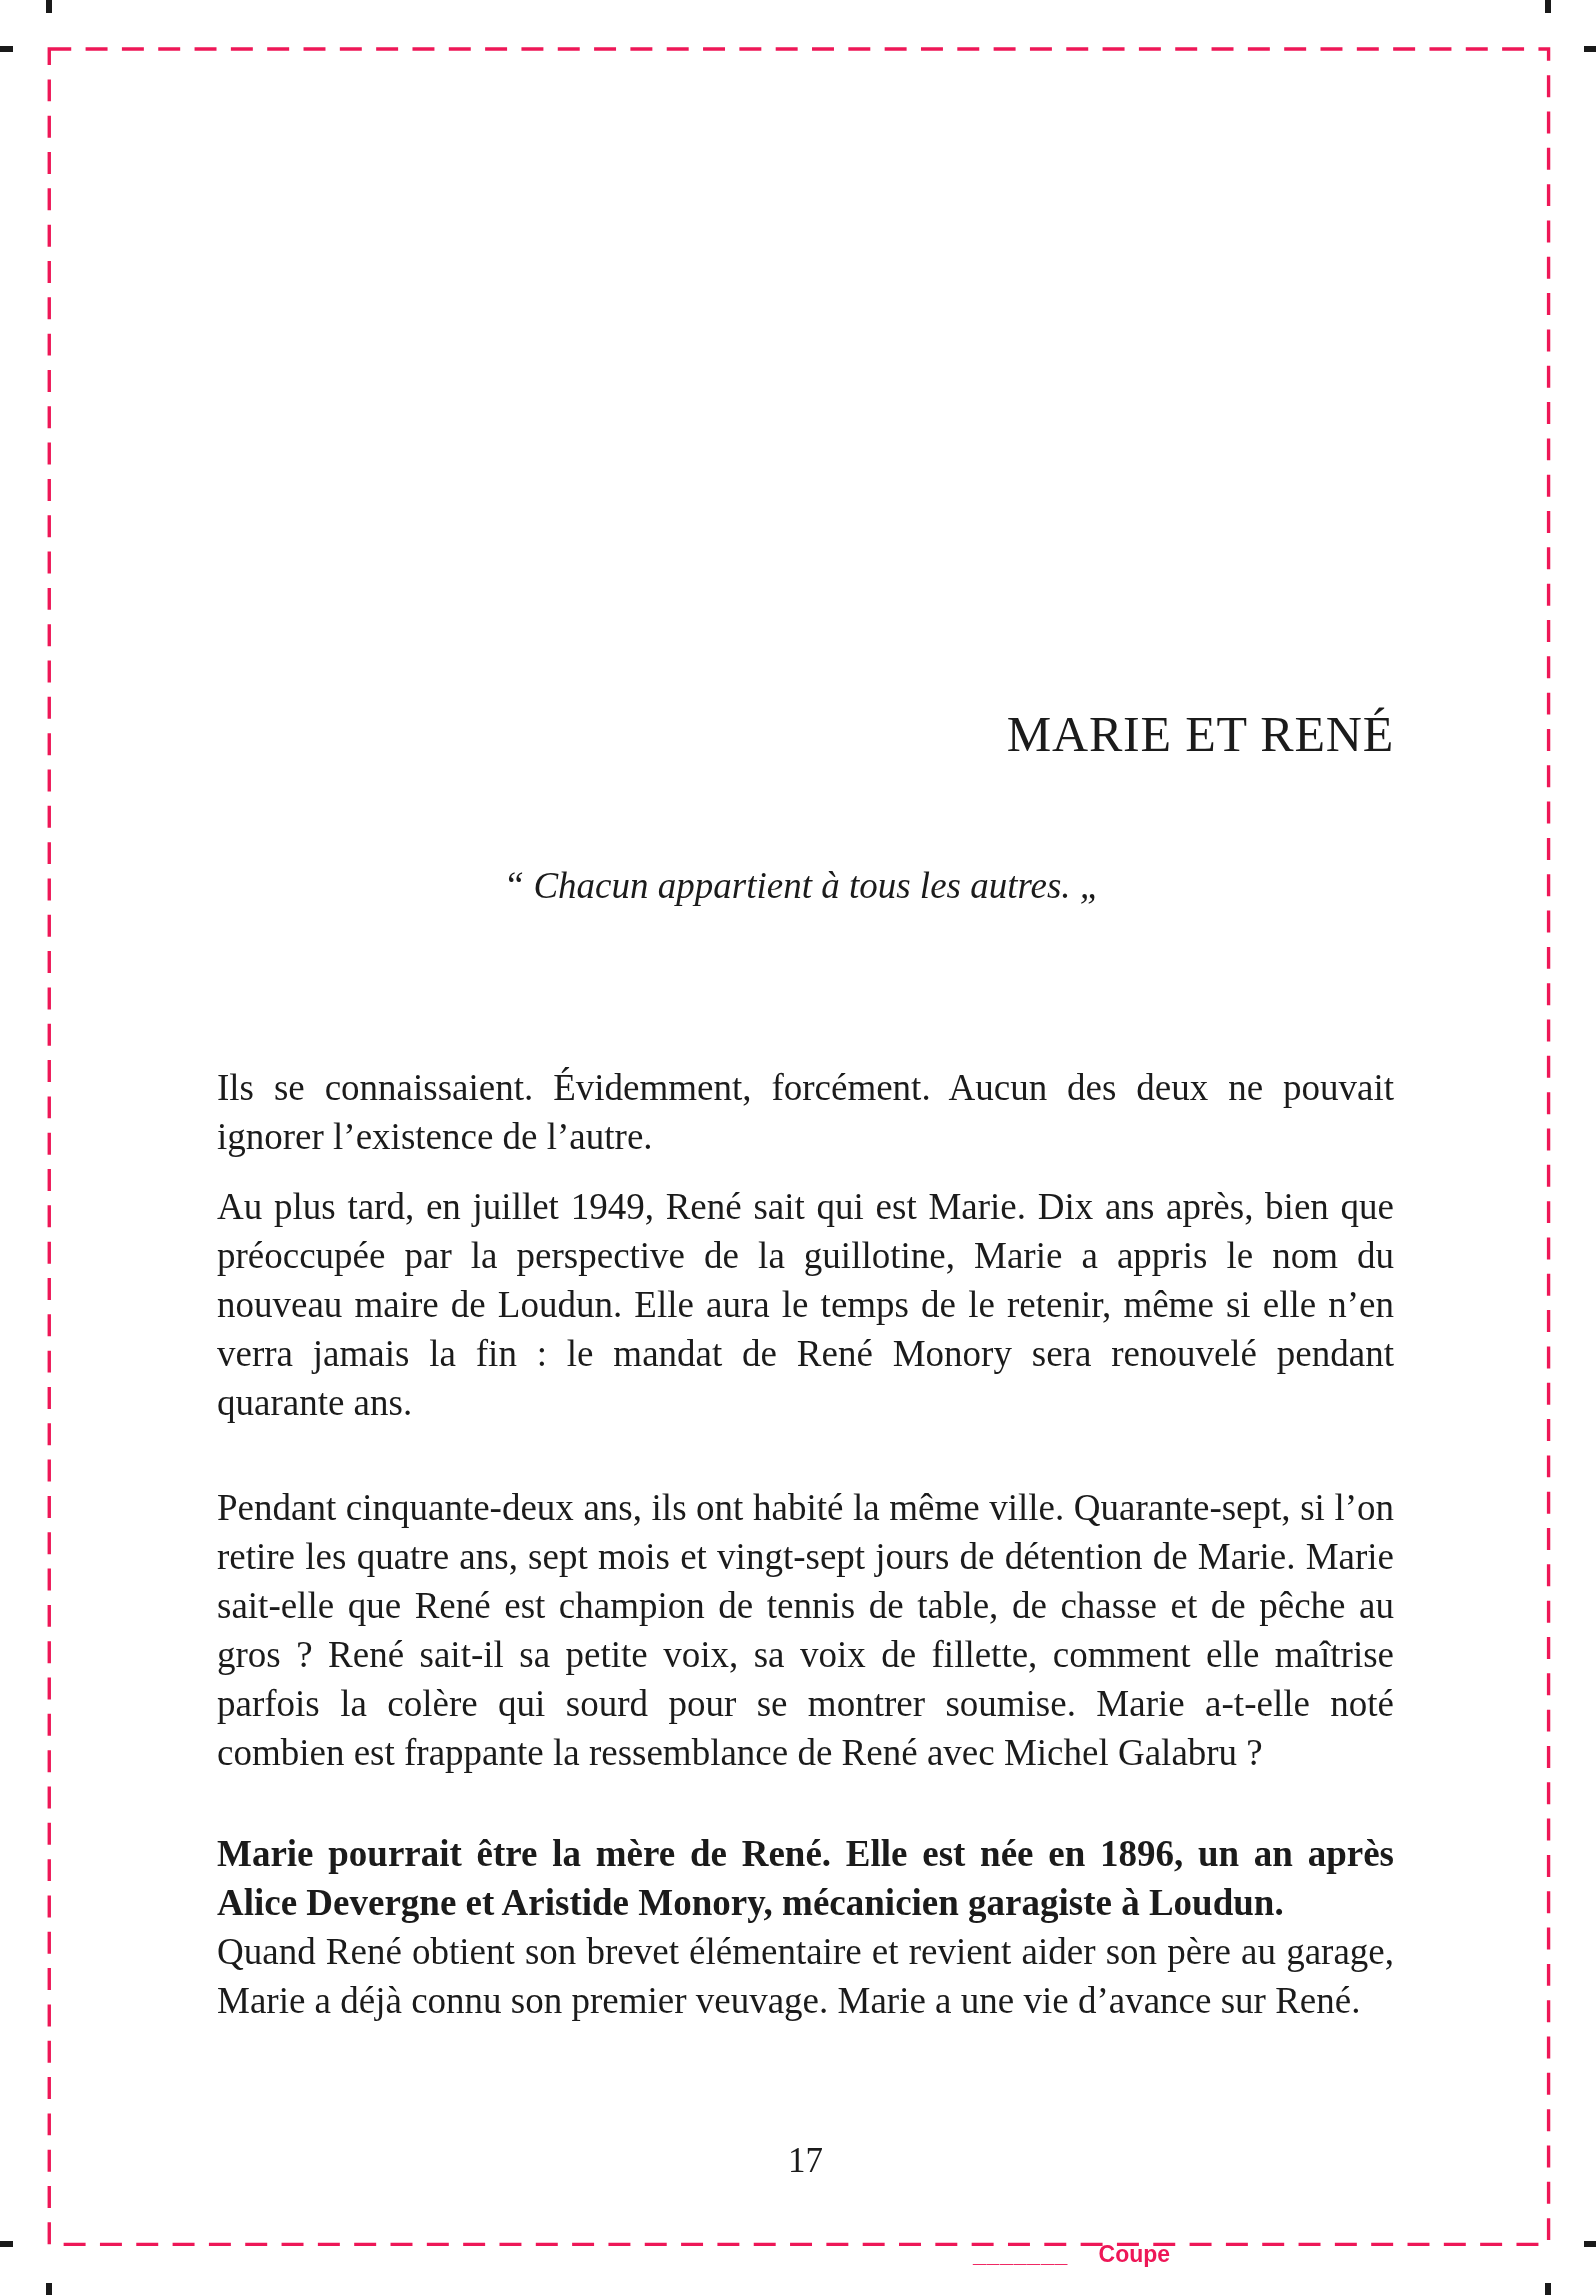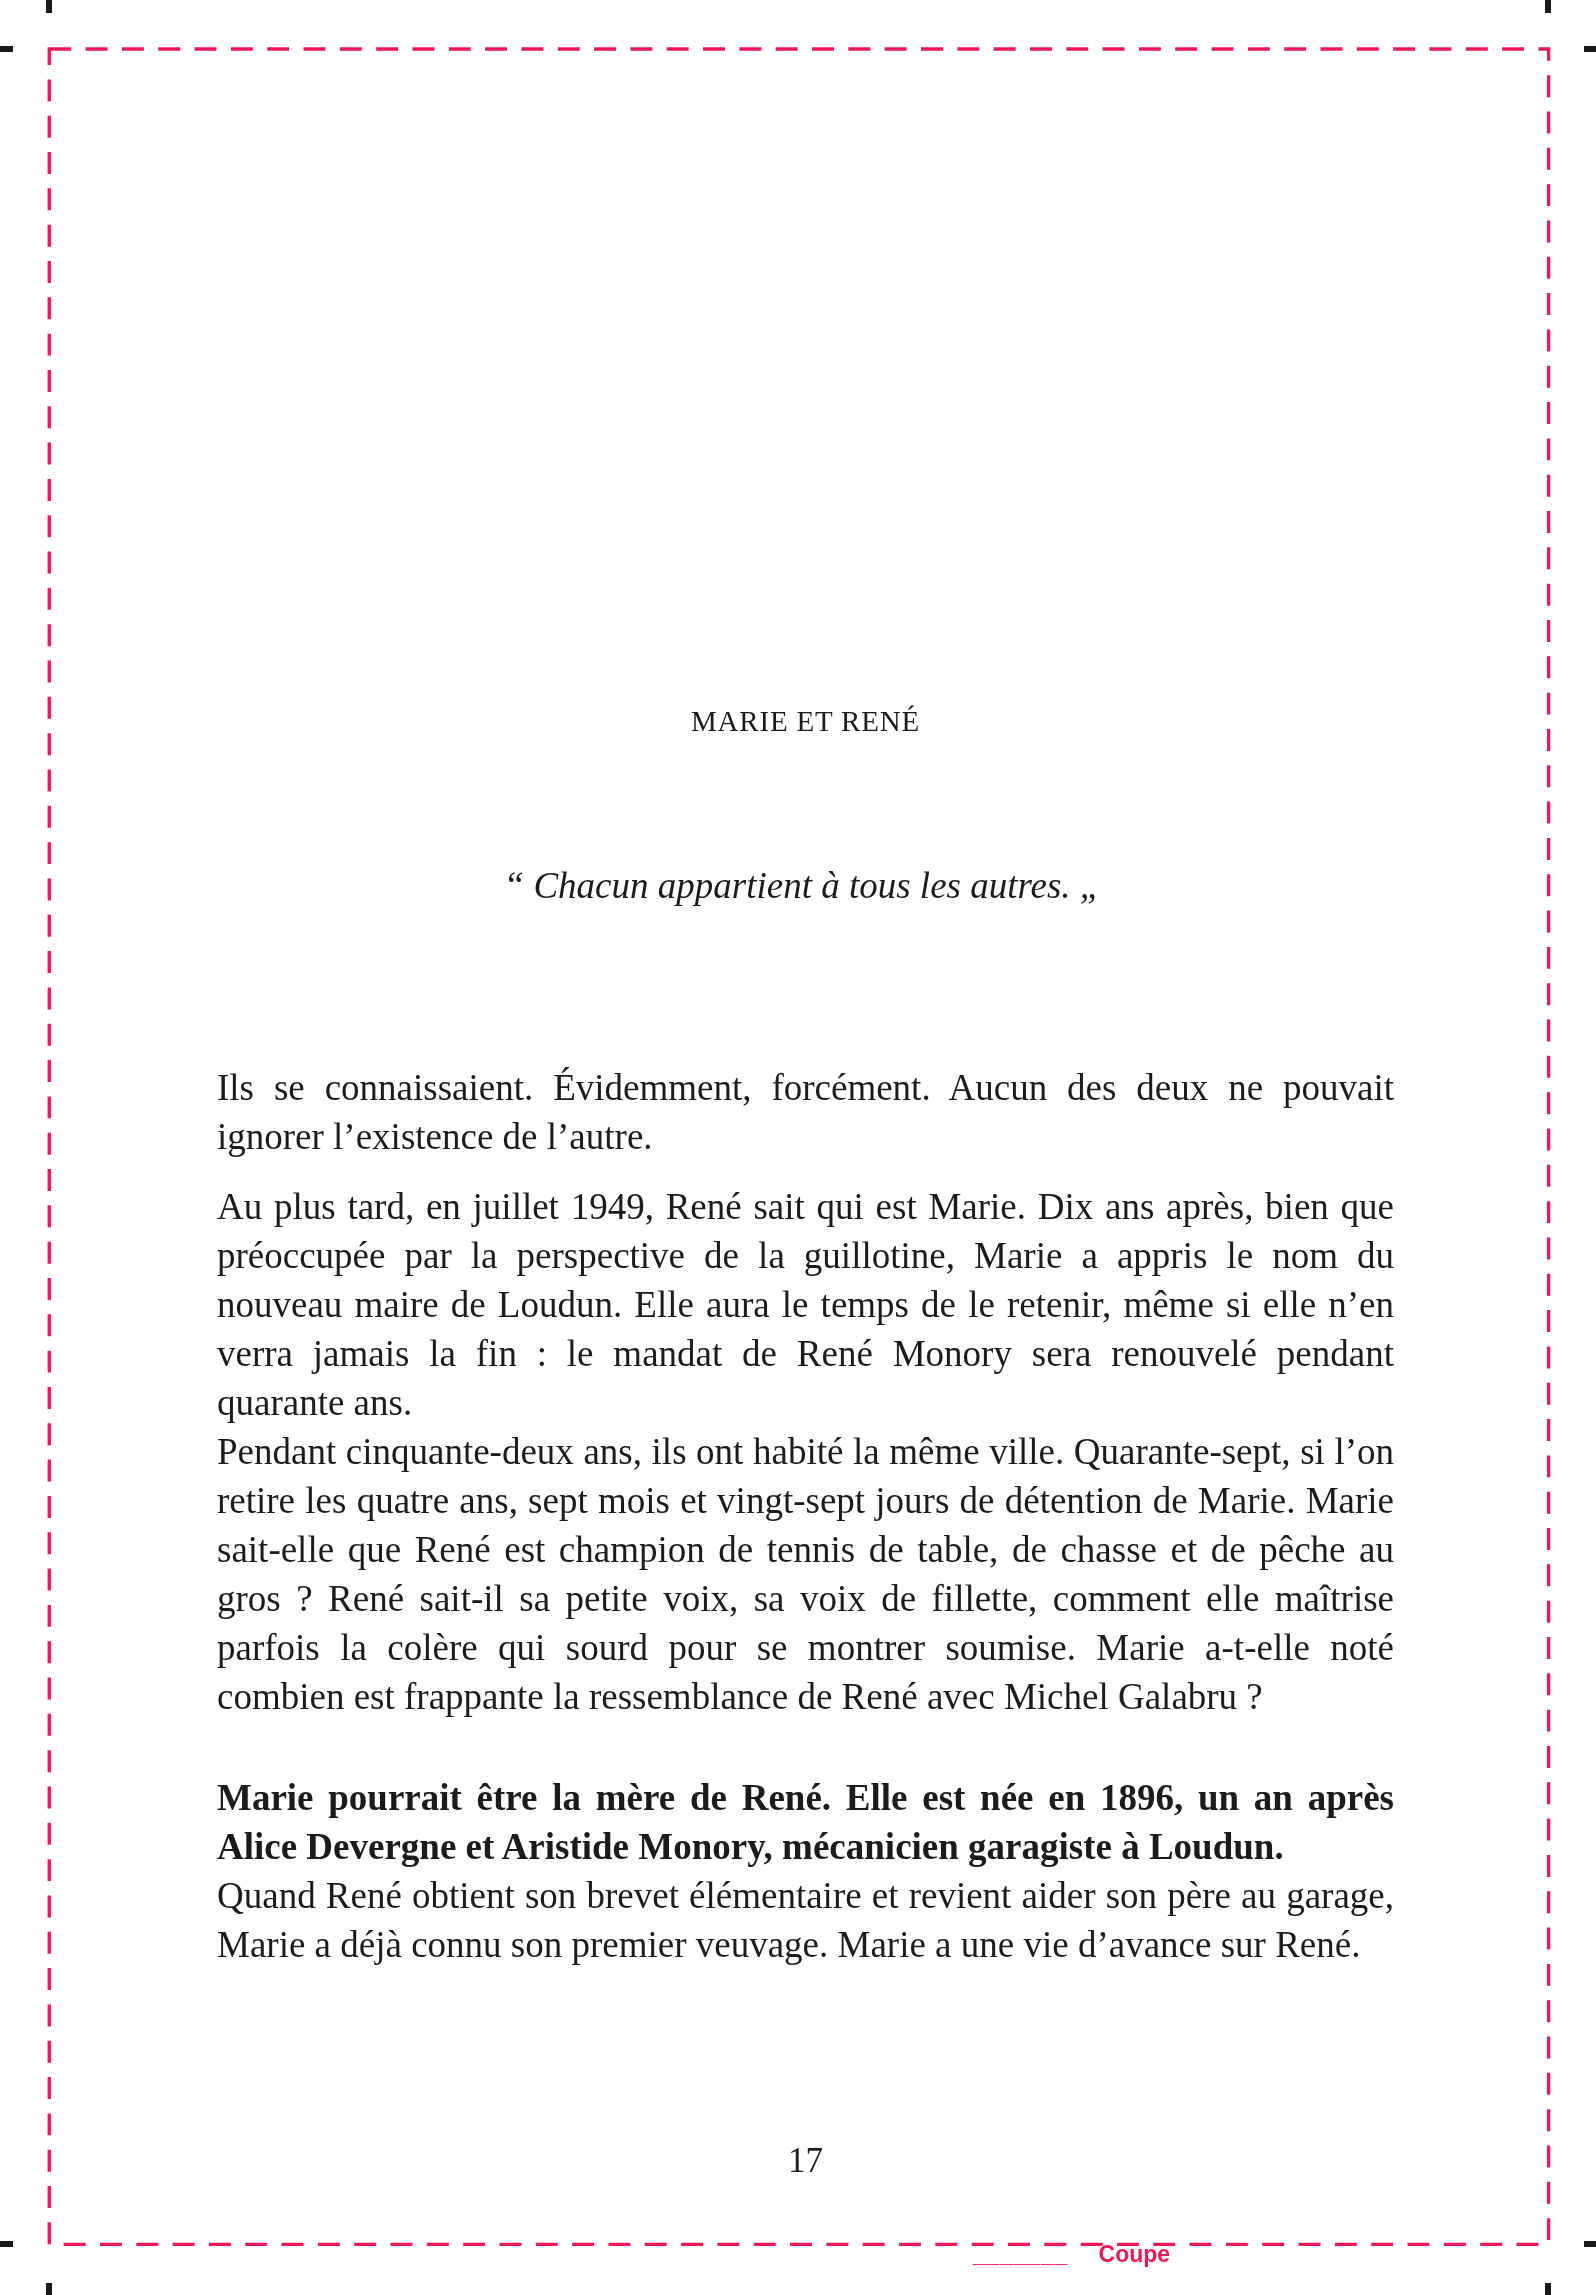--- a/index.html
+++ b/index.html
@@ -13,22 +13,22 @@
     color: #1b1b1b;
   }
   .crop-mark { position: absolute; background: var(--crop, #1A1A1A); }
   .crop-v { width: 6px; height: 12.7px; }
   .crop-h { width: 12.7px; height: 6px; }
   #cut-border { position: absolute; left: 0; top: 0; }
 
   #chapter-title {
     position: absolute;
     left: 217px; width: 1177px; top: 705px;
-    text-align: center;
-    font-size: 29px;
+    text-align: right;
+    font-size: 50px;
     letter-spacing: 0.8px;
     white-space: nowrap;
   }
 
   #epigraph {
     position: absolute;
     left: 217px; width: 1170px; top: 860px;
     text-align: center;
     font-size: 37px;
     line-height: 51px;
@@ -39,21 +39,21 @@
   #body-text {
     position: absolute;
     left: 217px; width: 1177px; top: 1063px;
     font-size: 37px;
     line-height: 49px;
     text-align: justify;
     hyphens: none;
   }
   #body-text p { margin: 0; }
   #body-text p.gap-small { margin-top: 21px; }
-  #body-text p.gap-large { }
+  #body-text p.gap-large { margin-top: 56px; }
   #body-text p.gap-xlarge { margin-top: 52px; font-weight: bold; }
 
   #page-number {
     position: absolute;
     left: 217px; width: 1177px; top: 2141px;
     text-align: center;
     font-size: 35px;
   }
 
   #coupe-row {

